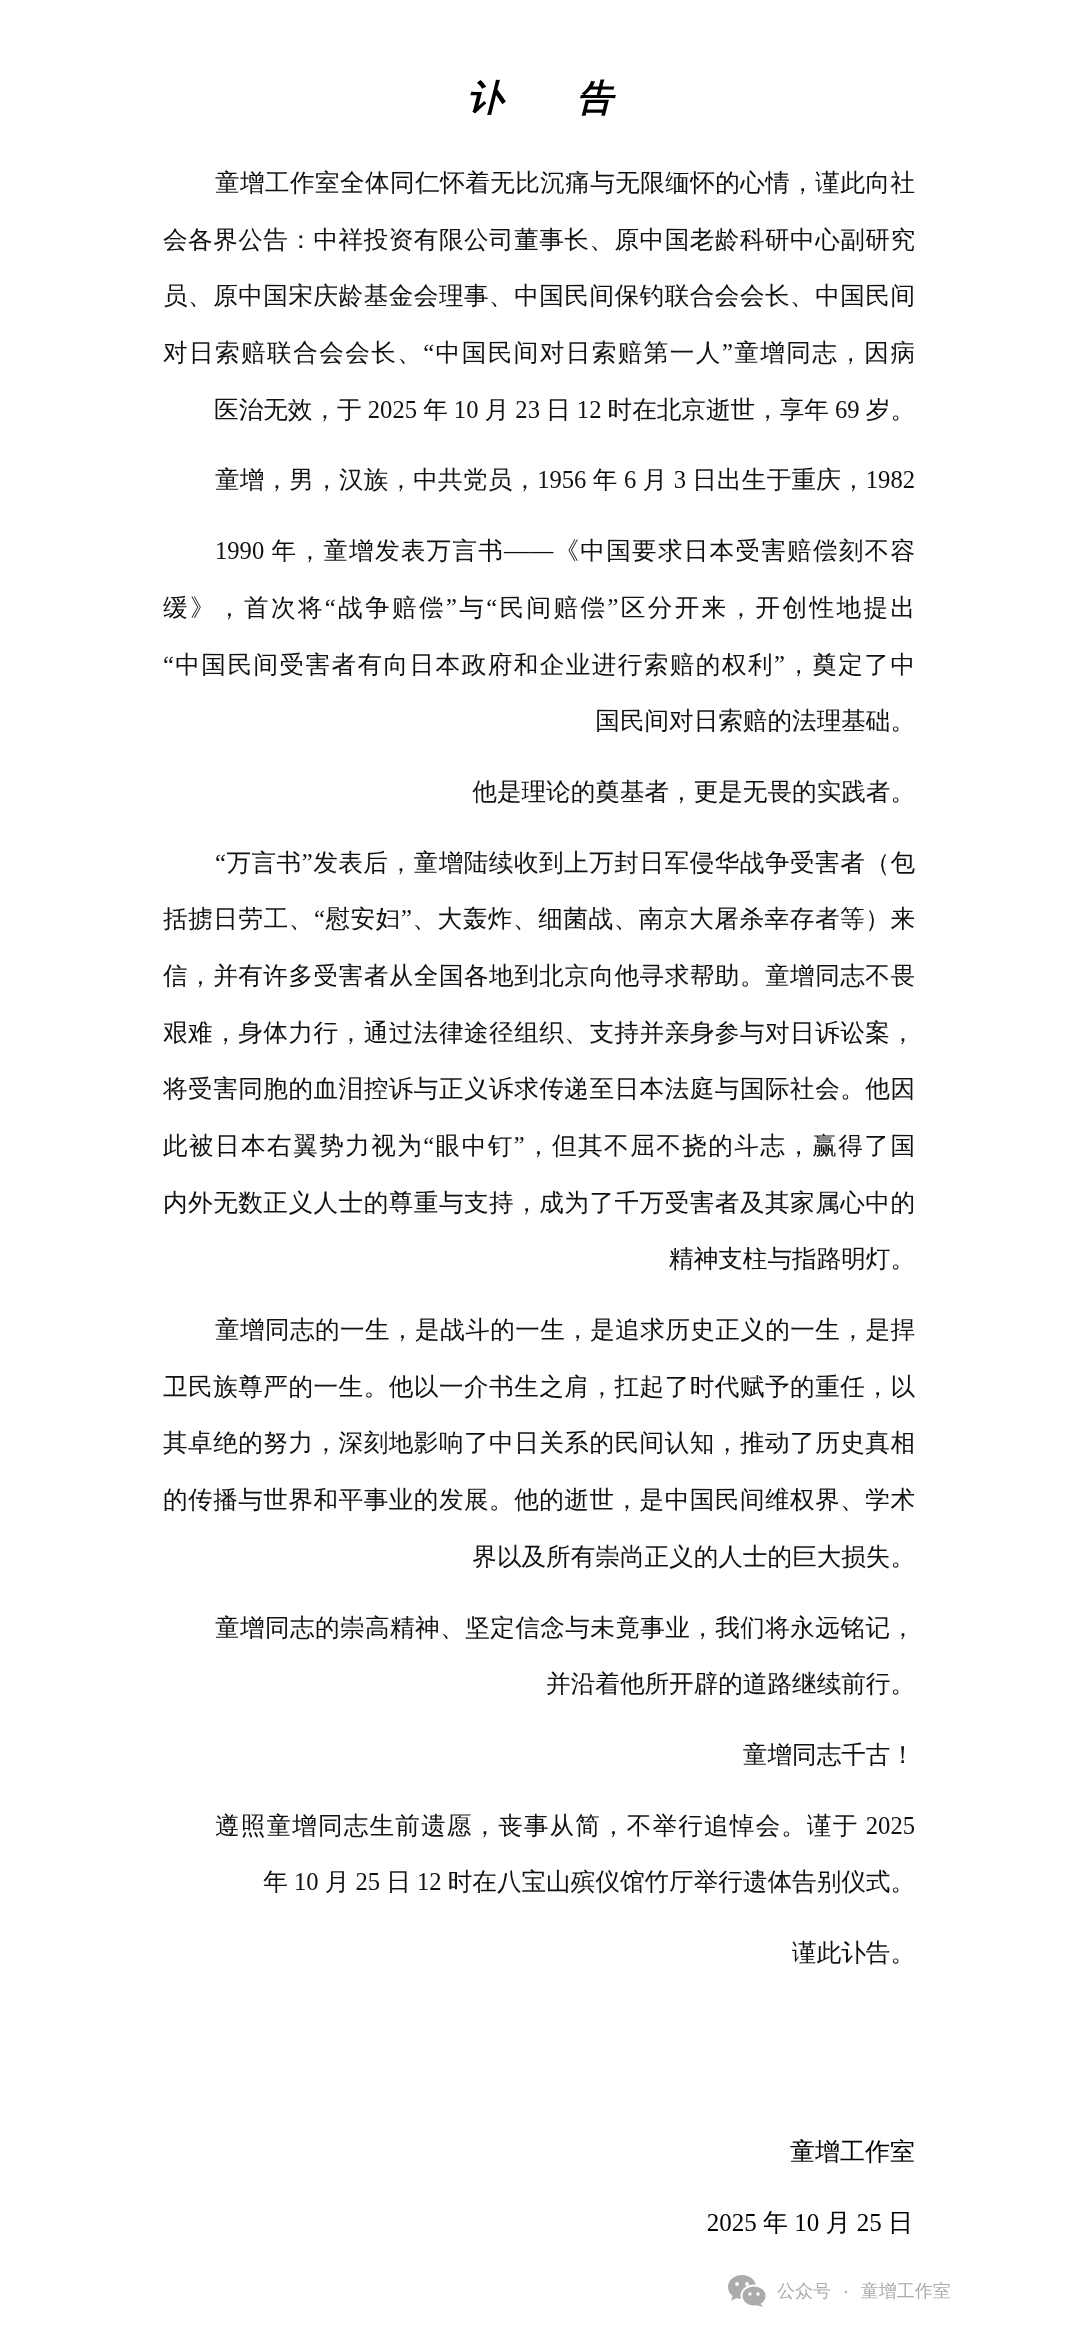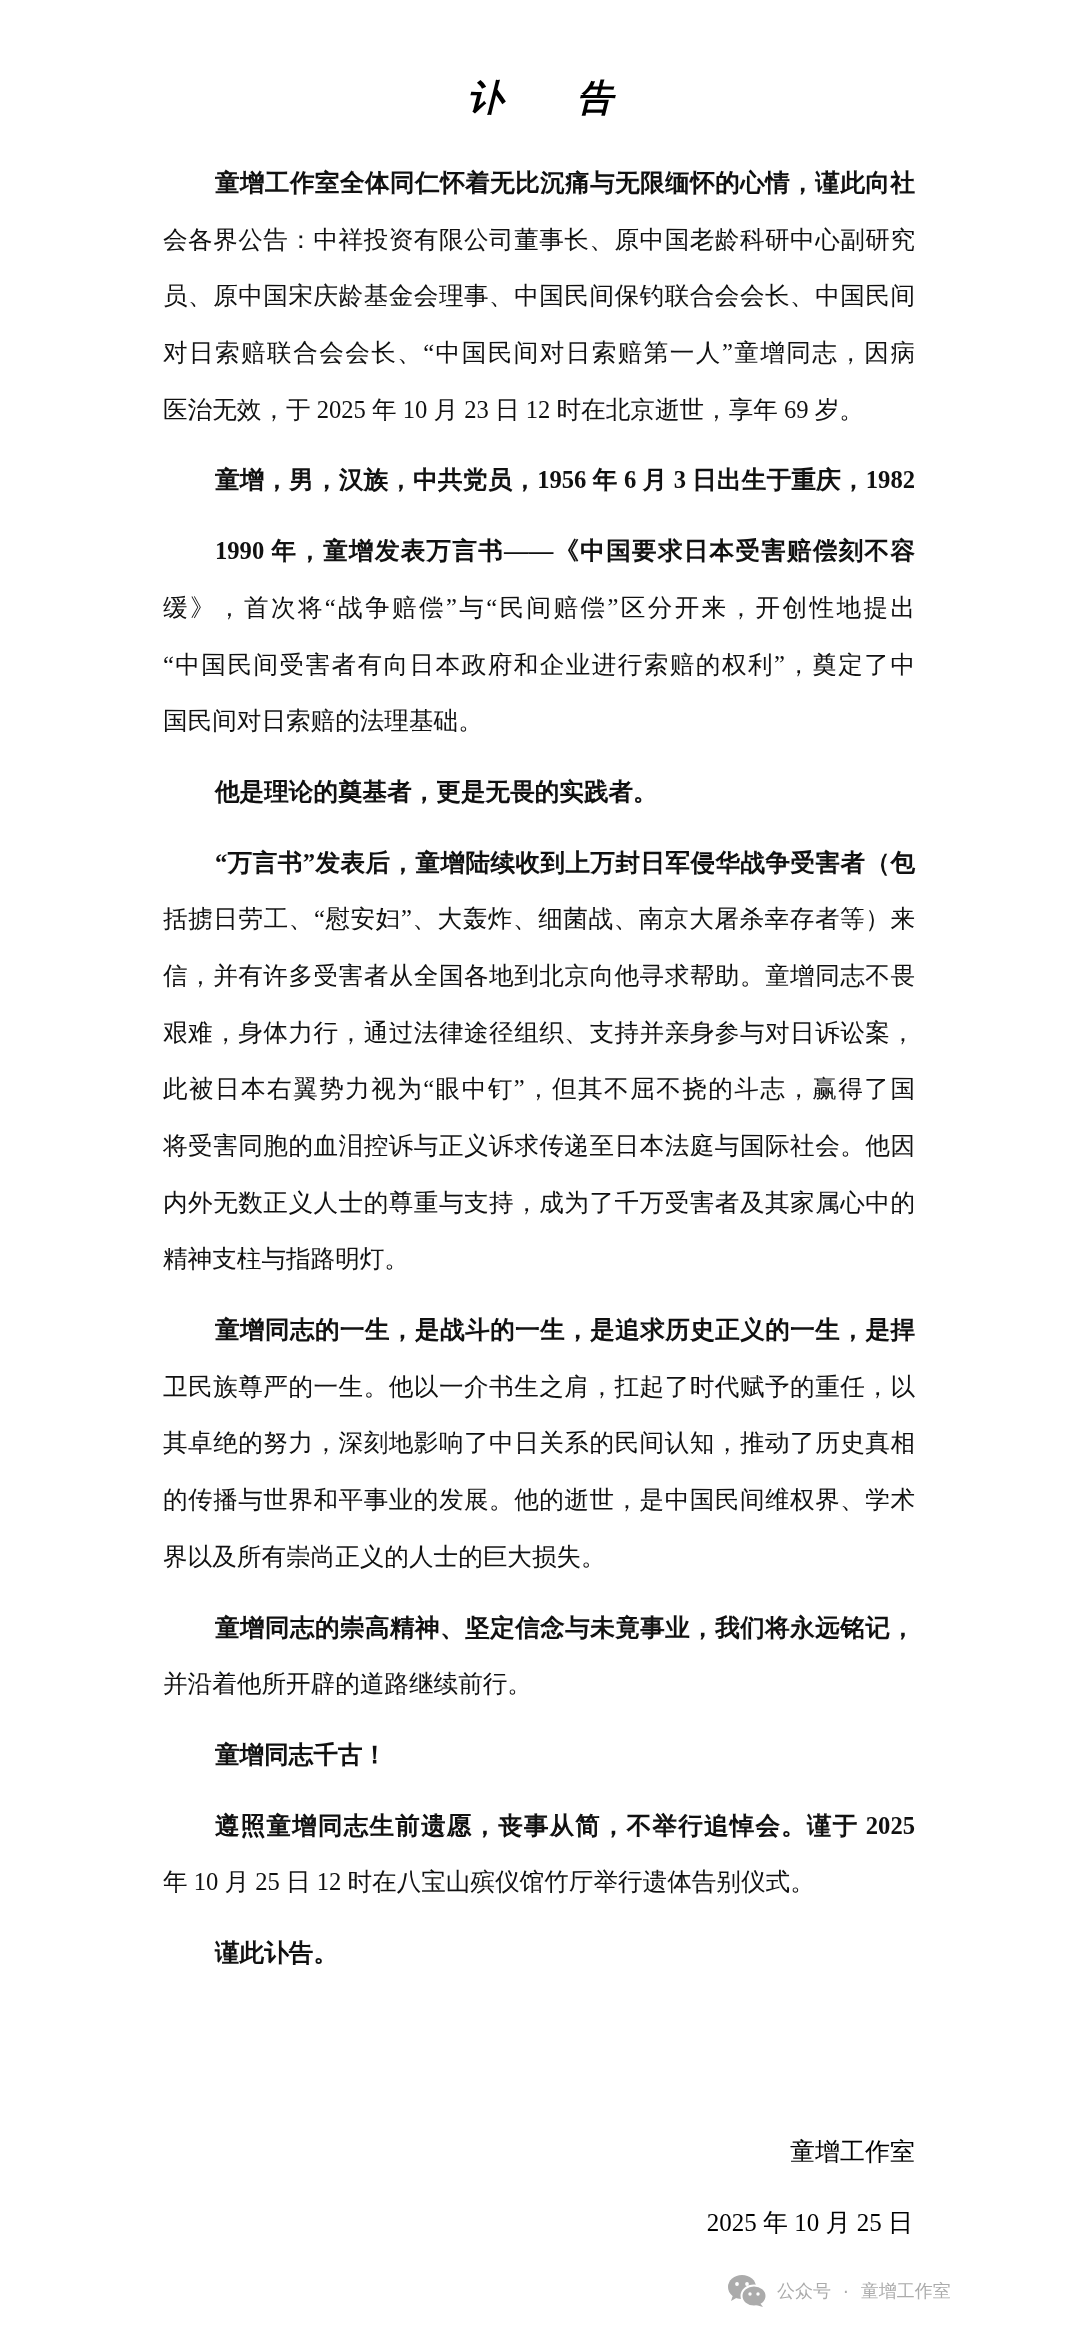--- a/index.html
+++ b/index.html
@@ -43,30 +43,29 @@
     }
     .para {
       margin: 0 0 14px 0;
     }
     .para:last-child {
       margin-bottom: 0;
     }
     .line {
       height: 56.7px;
       line-height: 56.7px;
-      text-align: left;
+      text-align: right;
       box-sizing: border-box;
     }
     .line.full {
       text-align: justify;
       text-align-last: justify;
     }
     .line.indent {
       padding-left: 52px;
-      font-weight: bold;
     }
     .signature {
       position: absolute;
       top: 2124px;
       right: 165px;
       line-height: 56.7px;
       font-size: 25px;
       color: #000000;
       white-space: nowrap;
     }
@@ -132,22 +131,22 @@
 
   <div class="para">
     <div class="line indent">他是理论的奠基者，更是无畏的实践者。</div>
   </div>
 
   <div class="para">
     <div class="line full indent">“万言书”发表后，童增陆续收到上万封日军侵华战争受害者（包</div>
     <div class="line full">括掳日劳工、“慰安妇”、大轰炸、细菌战、南京大屠杀幸存者等）来</div>
     <div class="line full">信，并有许多受害者从全国各地到北京向他寻求帮助。童增同志不畏</div>
     <div class="line full">艰难，身体力行，通过法律途径组织、支持并亲身参与对日诉讼案，</div>
+    <div class="line full">将受害同胞的血泪控诉与正义诉求传递至日本法庭与国际社会。他因</div>
     <div class="line full">此被日本右翼势力视为“眼中钉”，但其不屈不挠的斗志，赢得了国</div>
-    <div class="line full">将受害同胞的血泪控诉与正义诉求传递至日本法庭与国际社会。他因</div>
     <div class="line full">内外无数正义人士的尊重与支持，成为了千万受害者及其家属心中的</div>
     <div class="line">精神支柱与指路明灯。</div>
   </div>
 
   <div class="para">
     <div class="line full indent">童增同志的一生，是战斗的一生，是追求历史正义的一生，是捍</div>
     <div class="line full">卫民族尊严的一生。他以一介书生之肩，扛起了时代赋予的重任，以</div>
     <div class="line full">其卓绝的努力，深刻地影响了中日关系的民间认知，推动了历史真相</div>
     <div class="line full">的传播与世界和平事业的发展。他的逝世，是中国民间维权界、学术</div>
     <div class="line">界以及所有崇尚正义的人士的巨大损失。</div>

